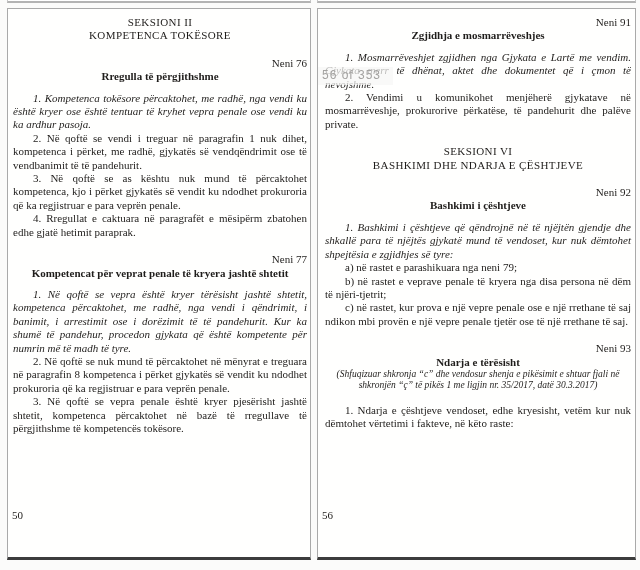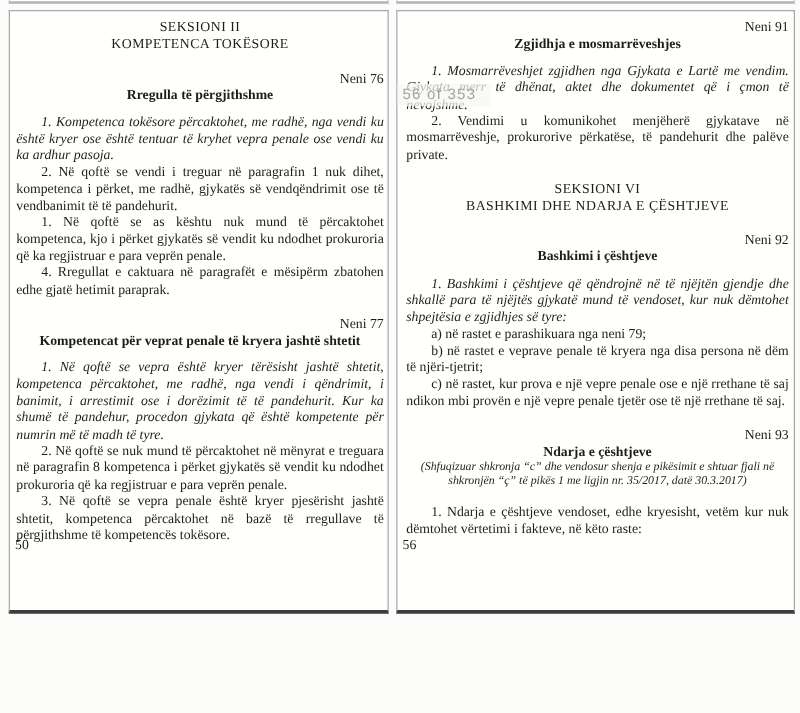--- a/index.html
+++ b/index.html
@@ -20,21 +20,21 @@
     border-bottom: 2px solid #b3b3b3;
     border-left: 1px solid #c8c8c8;
     border-right: 1px solid #c8c8c8;
     box-sizing: border-box;
   }
   .prev-strip.left { left: 7px; width: 304px; }
   .prev-strip.right { left: 317px; width: 319px; }
   .page {
     position: absolute;
     top: 8px;
-    height: 483px;
+    height: 552px;
     background: #fffffe;
     border: 1px solid #a9a9a9;
     border-bottom: 3px solid #3c3c3c;
     box-sizing: border-box;
     color: #1f1d1b;
   }
   .page.left  { left: 7px;   width: 304px; padding: 7px 3px 0 5px; }
   .page.right { left: 317px; width: 319px; padding: 7px 4px 0 7px; }
   .blocks p {
     margin: 0;
@@ -51,21 +51,21 @@
     font-style: italic;
     font-size: 9.5px;
     line-height: 11.5px;
   }
   .b-p { text-align: justify; text-indent: 20px; }
   .b-title + .b-p { margin-top: 8px !important; font-style: italic; }
   .b-note  + .b-p { margin-top: 12px !important; }
   .page-number {
     position: absolute;
     left: 4px;
-    bottom: 46px;
+    bottom: 36px;
     font-size: 11px;
     color: #1f1d1b;
   }
   .page-indicator {
     position: absolute;
     top: 22px;
     left: 0;
     font-family: "Liberation Sans", sans-serif;
     font-size: 12px;
     letter-spacing: 1px;
@@ -83,21 +83,21 @@
 <div class="prev-strip right"></div>
 
 <div class="page left">
   <div class="blocks">
       <p class="b-section">SEKSIONI II</p>
       <p class="b-section">KOMPETENCA TOKËSORE</p>
       <p class="b-article">Neni 76</p>
       <p class="b-title">Rregulla të përgjithshme</p>
       <p class="b-p">1. Kompetenca tokësore përcaktohet, me radhë, nga vendi ku është kryer ose është tentuar të kryhet vepra penale ose vendi ku ka ardhur pasoja.</p>
       <p class="b-p">2. Në qoftë se vendi i treguar në paragrafin 1 nuk dihet, kompetenca i përket, me radhë, gjykatës së vendqëndrimit ose të vendbanimit të të pandehurit.</p>
-      <p class="b-p">1. Në qoftë se as kështu nuk mund të përcaktohet kompetenca, kjo i përket gjykatës së vendit ku ndodhet prokuroria që ka regjistruar e para veprën penale.</p>
+      <p class="b-p">3. Në qoftë se as kështu nuk mund të përcaktohet kompetenca, kjo i përket gjykatës së vendit ku ndodhet prokuroria që ka regjistruar e para veprën penale.</p>
       <p class="b-p">4. Rregullat e caktuara në paragrafët e mësipërm zbatohen edhe gjatë hetimit paraprak.</p>
       <p class="b-article">Neni 77</p>
       <p class="b-title">Kompetencat për veprat penale të kryera jashtë shtetit</p>
       <p class="b-p">1. Në qoftë se vepra është kryer tërësisht jashtë shtetit, kompetenca përcaktohet, me radhë, nga vendi i qëndrimit, i banimit, i arrestimit ose i dorëzimit të të pandehurit. Kur ka shumë të pandehur, procedon gjykata që është kompetente për numrin më të madh të tyre.</p>
       <p class="b-p">2. Në qoftë se nuk mund të përcaktohet në mënyrat e treguara në paragrafin 8 kompetenca i përket gjykatës së vendit ku ndodhet prokuroria që ka regjistruar e para veprën penale.</p>
       <p class="b-p">3. Në qoftë se vepra penale është kryer pjesërisht jashtë shtetit, kompetenca përcaktohet në bazë të rregullave të përgjithshme të kompetencës tokësore.</p>
     </div>
   <div class="page-number">50</div>
 </div>
 
@@ -109,20 +109,20 @@
       <p class="b-p">2. Vendimi u komunikohet menjëherë gjykatave në mosmarrëveshje, prokurorive përkatëse, të pandehurit dhe palëve private.</p>
       <p class="b-section">SEKSIONI VI</p>
       <p class="b-section">BASHKIMI DHE NDARJA E ÇËSHTJEVE</p>
       <p class="b-article">Neni 92</p>
       <p class="b-title">Bashkimi i çështjeve</p>
       <p class="b-p">1. Bashkimi i çështjeve që qëndrojnë në të njëjtën gjendje dhe shkallë para të njëjtës gjykatë mund të vendoset, kur nuk dëmtohet shpejtësia e zgjidhjes së tyre:</p>
       <p class="b-p">a) në rastet e parashikuara nga neni 79;</p>
       <p class="b-p">b) në rastet e veprave penale të kryera nga disa persona në dëm të njëri-tjetrit;</p>
       <p class="b-p">c) në rastet, kur prova e një vepre penale ose e një rrethane të saj ndikon mbi provën e një vepre penale tjetër ose të një rrethane të saj.</p>
       <p class="b-article">Neni 93</p>
-      <p class="b-title">Ndarja e çështjeve</p>
+      <p class="b-title">Ndarja e tërësisht</p>
       <p class="b-note">(Shfuqizuar shkronja “c” dhe vendosur shenja e pikësimit e shtuar fjali në shkronjën “ç” të pikës 1 me ligjin nr. 35/2017, datë 30.3.2017)</p>
       <p class="b-p">1. Ndarja e çështjeve vendoset, edhe kryesisht, vetëm kur nuk dëmtohet vërtetimi i fakteve, në këto raste:</p>
     </div>
   <div class="page-number">56</div>
 
   <div class="page-indicator">56 of 353</div>
 </div>
 
 </body></html>

